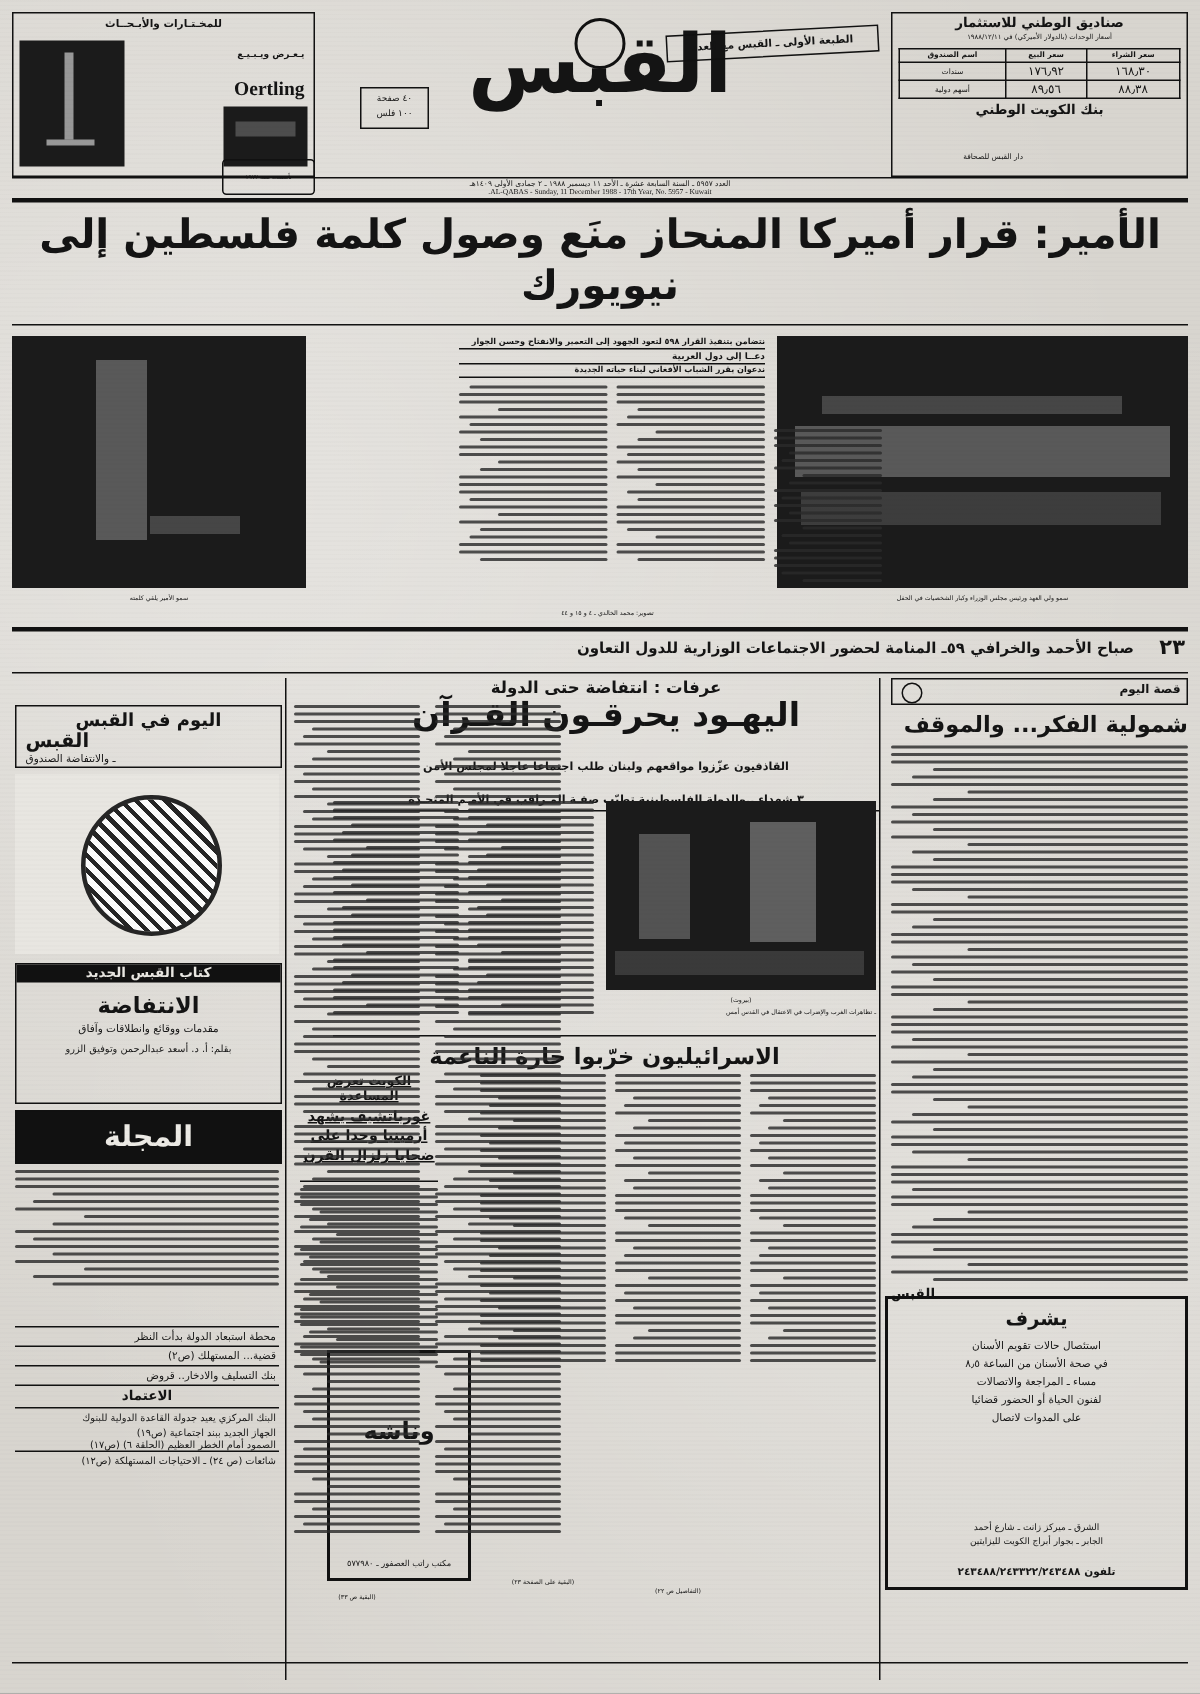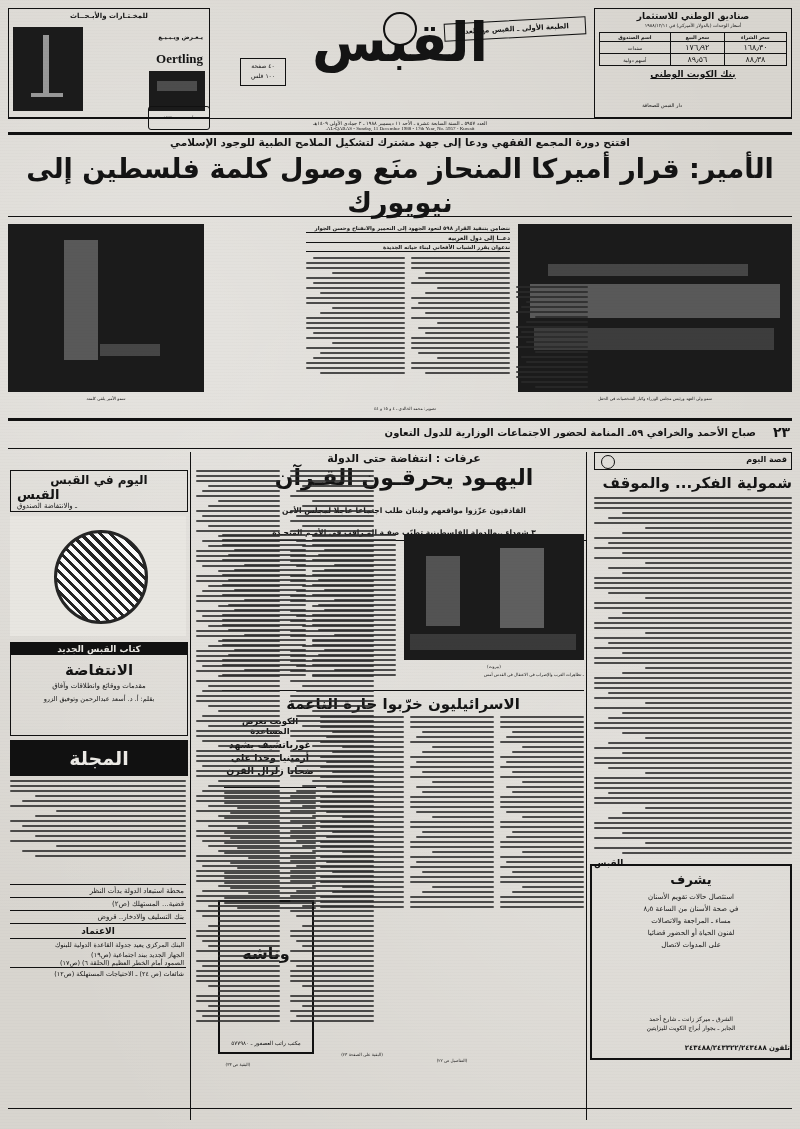--- a/index.html
+++ b/index.html
@@ -69,21 +69,21 @@
           <td style="font-size:8px">١٧٦٫٩٢</td>
           <td>سندات</td>
         </tr>
         <tr>
           <td style="font-size:8px">٨٨٫٣٨</td>
           <td style="font-size:8px">٨٩٫٥٦</td>
           <td>أسهم دولية</td>
         </tr>
       </tbody>
         </table>
-      <div class="center bold" style="font-size:9px;margin-top:3px;text-decoration:underline;">بنك الكويت الوطني</div>
+      <div class="center bold" style="font-size:9px;margin-top:3px;">بنك الكويت الوطني</div>
     </div>
 
     <div id="logo">
       <div class="word">القبس</div>
     </div>
     <div style="position:absolute;left:50%;transform:translateX(-50%);top:6px;width:30px;height:30px;border:2px solid #111;border-radius:50%;"></div>
 
     <div class="mhbox" style="left:232px;top:52px;width:44px;height:26px;text-align:center;">
       <div style="font-size:6px;margin-top:3px;">٤٠ صفحة</div>
       <div style="font-size:6px;margin-top:3px;">١٠٠ فلس</div>
@@ -111,21 +111,20 @@
     </div>
     <div style="position:absolute;right:110px;top:96px;font-size:5px;text-align:center;line-height:6px;">
       <span>دار القبس للصحافة</span>
     </div>
     <div style="position:absolute;left:140px;top:100px;width:60px;height:22px;border:1px solid #111;border-radius:3px;font-size:4px;text-align:center;line-height:22px;">تأسست سنة ١٩٧٢</div>
   </div>
 
   <div class="hline thick" style="left:8px;top:132px;width:784px;"></div>
 
   <div id="headband">
-    <div id="kicker">افتتح دورة المجمع الفقهي ودعا إلى جهد مشترك لتشكيل الملامح الطبية للوجود الإسلامي</div>
     <div id="mainhead">الأمير: قرار أميركا المنحاز منَع وصول كلمة فلسطين إلى نيويورك</div>
   </div>
   <div class="hline" style="left:8px;top:216px;width:784px;"></div>
 
   <div class="photo" style="position:absolute;right:8px;top:224px;width:274px;height:168px;">
     <div class="hl" style="left:12px;top:60px;width:250px;height:34px;opacity:.5;"></div>
     <div class="hl" style="left:30px;top:40px;width:200px;height:12px;opacity:.35;"></div>
     <div class="hl" style="left:16px;top:104px;width:240px;height:22px;opacity:.28;"></div>
   </div>
   <div class="cap" style="position:absolute;right:8px;top:394px;width:274px;">سمو ولي العهد ورئيس مجلس الوزراء وكبار الشخصيات في الحفل</div>
@@ -318,21 +317,21 @@
     <div style="text-align:center;font-size:13px;font-weight:bold;margin-top:6px;">يشرف</div>
     <div style="padding:4px 8px;text-align:center;">
       <div style="font-size:7px;line-height:12px;">استئصال حالات تقويم الأسنان</div>
       <div style="font-size:7px;line-height:12px;">في صحة الأسنان من الساعة ٨٫٥</div>
       <div style="font-size:7px;line-height:12px;">مساء  ـ  المراجعة والاتصالات</div>
       <div style="font-size:7px;line-height:12px;">لفنون الحياة أو الحضور قضائيا</div>
       <div style="font-size:7px;line-height:12px;">على المدوات لاتصال</div>
     </div>
     <div style="position:absolute;left:0;right:0;bottom:26px;text-align:center;font-size:6px;line-height:9px;white-space:pre-line;">الشرق ـ ميركز زانت ـ شارع أحمد
 الجابر ـ بجوار أبراج الكويت لليزايتين</div>
-    <div style="position:absolute;left:0;right:0;bottom:6px;text-align:right;font-size:7px;font-weight:bold;">تلفون ٢٤٣٤٨٨/٢٤٣٣٢٢/٢٤٣٤٨٨</div>
+    <div style="position:absolute;left:0;right:0;bottom:6px;text-align:center;font-size:7px;font-weight:bold;">تلفون ٢٤٣٤٨٨/٢٤٣٣٢٢/٢٤٣٤٨٨</div>
   </div>
 
   <div class="colbox" style="right:214px;top:452px;width:364px;">
     <div style="font-size:11px;font-weight:bold;text-align:center;">عرفات : انتفاضة حتى الدولة</div>
     <div class="hl2" style="font-size:22px;margin-top:3px;">اليهـود يحرقـون القـرآن</div>
     <div style="font-size:7.5px;font-weight:bold;text-align:center;margin-top:19px;">القاذفيون عزّزوا مواقعهم ولبنان طلب اجتماعا عاجلا لمجلس الأمن</div>
     <div style="font-size:7.5px;font-weight:bold;text-align:center;margin-top:13px;border-bottom:1px solid #111;padding-bottom:3px;">٣ شهداء ..والدولة الفلسطينية تطبّب صفـة المـراقب في الأمـم المتحـدة</div>
   </div>
 
   <div class="photo" style="position:absolute;right:216px;top:534px;width:180px;height:126px;">
@@ -537,21 +536,21 @@
       <span></span>
         <span></span>
         <span></span>
         <span></span>
         <span></span>
         <span></span>
         <span></span>
     </div>
   </div>
 
-  <div class="colbox" style="right:484px;top:716px;width:92px;">
+  <div class="colbox" style="right:508px;top:716px;width:92px;text-decoration:underline;">
     <div style="font-size:8.5px;font-weight:bold;text-align:center;">الكويت تعرض المساعدة</div>
     <div style="font-size:9.5px;font-weight:bold;text-align:center;line-height:13px;margin-top:2px;border-bottom:1px solid #111;padding-bottom:10px;">غورباتشيف يشهد أرمينيا وحدا على ضحايا زلزال القرن</div>
     <div class="lines" style="margin-top:4px;">
       <span></span>
         <span></span>
         <span></span>
         <span></span>
         <span></span>
         <span></span>
         <span></span>

